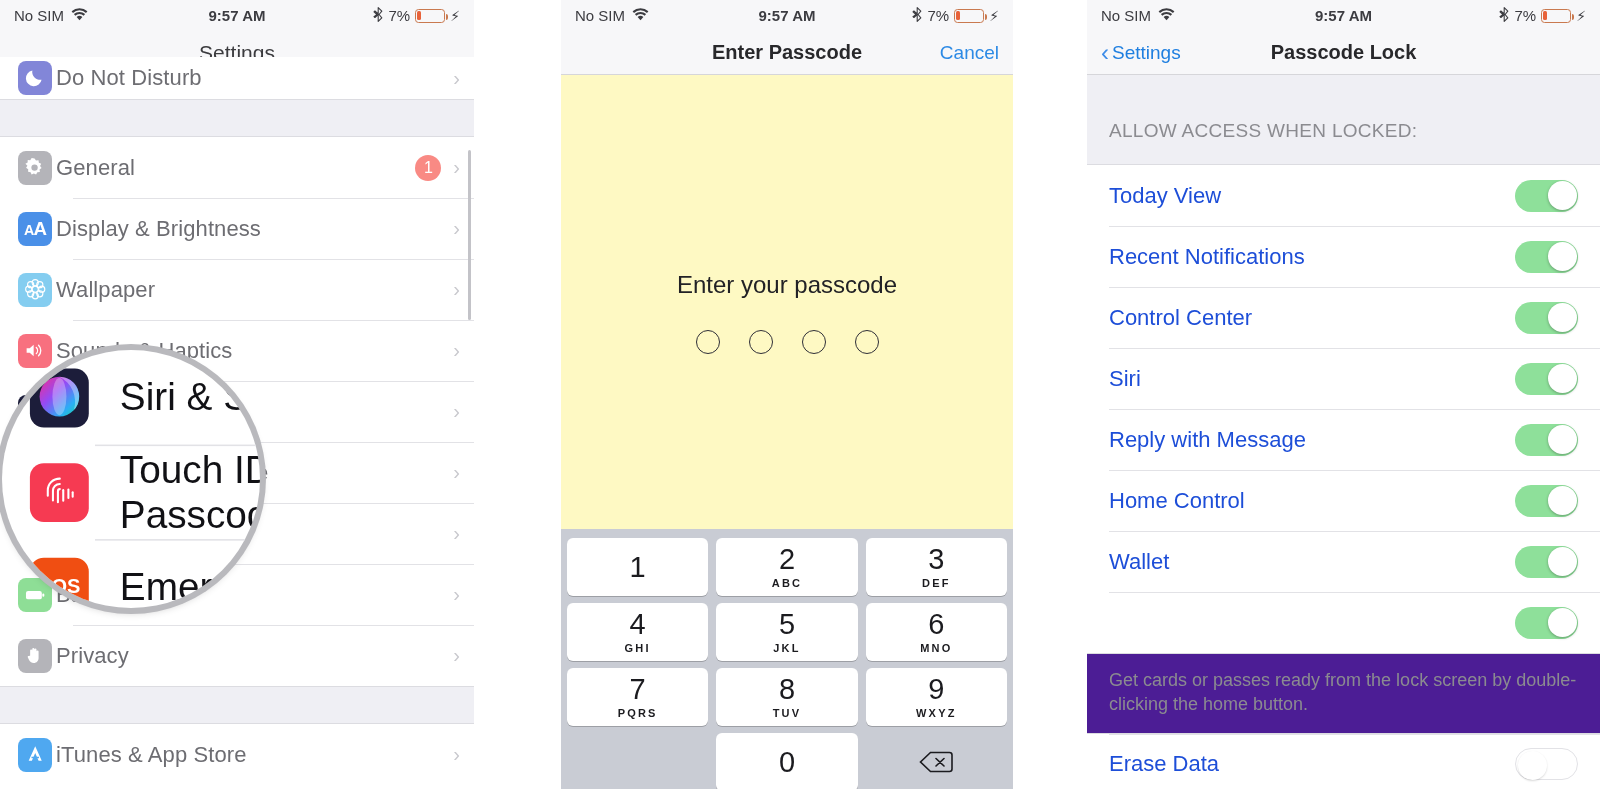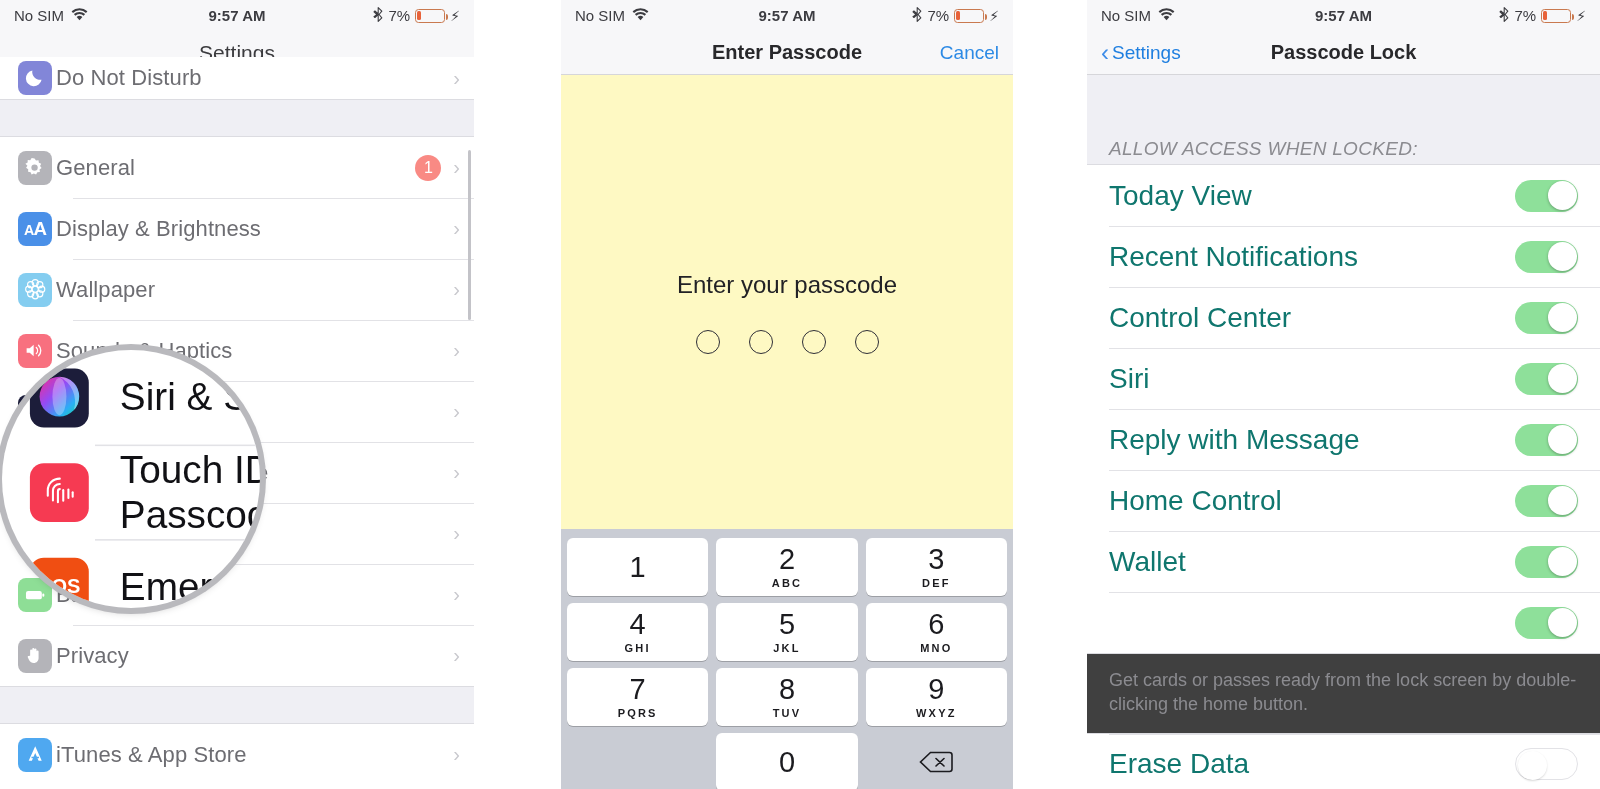--- a/index.html
+++ b/index.html
@@ -137,35 +137,35 @@
     font-size:19px; color:#8b8b90; letter-spacing:0.3px;
   }
   .toggle-row {
     display:flex; align-items:center; height:61px; padding:0 22px; background:#ffffff; position:relative;
   }
   .toggle-row + .toggle-row::before,
   .toggle-row::before {
     content:""; position:absolute; left:22px; right:0; top:0; height:1px; background:#e2e2e6;
   }
   .toggle-row:first-child::before { background:transparent; }
-  .tg-label { font-size:28px; color:#0f766e; }
+  .tg-label { font-size:22px; color:#1d4ed8; }
   .switch {
     margin-left:auto; width:63px; height:32px; border-radius:16px; position:relative; flex:0 0 63px;
   }
   .switch.on { background:#8ee09a; }
   .switch.off { background:#ffffff; border:1px solid #e2e2e6; }
   .switch .knob {
     position:absolute; top:1.5px; width:29px; height:29px; border-radius:50%;
     background:#ffffff; box-shadow:0 1px 3px rgba(0,0,0,0.3);
   }
   .switch.on .knob { right:1.5px; }
   .switch.off .knob { left:1.5px; box-shadow:0 1px 2px rgba(0,0,0,0.15); }
 
   .footnote {
-    background:#404040; border-top:1px solid #dcdce1; border-bottom:1px solid #dcdce1;
+    background:#4c1d95; border-top:1px solid #dcdce1; border-bottom:1px solid #dcdce1;
     padding: 14px 22px 16px 22px; font-size:18px; line-height:1.35; color:#8b8b90;
   }
   .ghost-row { height:42px; background:#efeff4; }
 
   
   .loupe {
     position:absolute; border-radius:50%; overflow:hidden;
     background:#ffffff;
     box-shadow: 0 0 0 6px #b9b9bd, 0 3px 10px rgba(0,0,0,0.30);
   }
@@ -543,21 +543,21 @@
 
     <div class="navbar">
       <div class="nav-back">
         <span class="chev-back">‹</span>
         <span>Settings</span>
       </div>
       <div class="nav-title">Passcode Lock</div>
     </div>
 
     <div class="ghost-row"></div>
-    <div class="sec-head" style="height:48px; padding-bottom:4px;font-style:italic;">ALLOW ACCESS WHEN LOCKED:</div>
+    <div class="sec-head" style="height:48px; padding-bottom:22px;">ALLOW ACCESS WHEN LOCKED:</div>
 
     <div id="lock-toggles">
         <div class="toggle-row">
           <span class="tg-label">Today View</span>
           <span class="switch on">
             <span class="knob"></span>
           </span>
         </div>
         <div class="toggle-row">
           <span class="tg-label">Recent Notifications</span>

